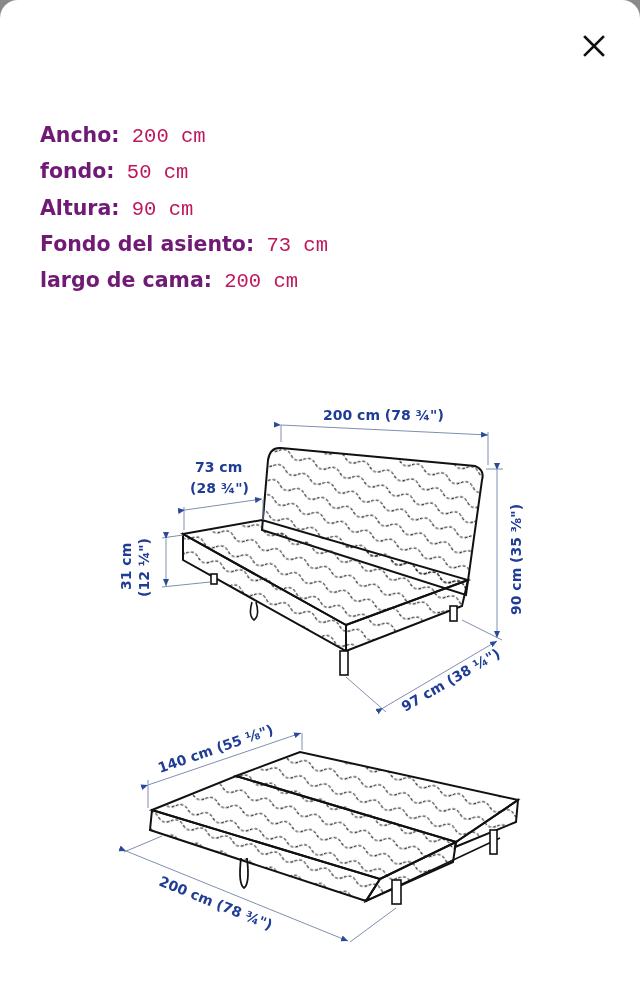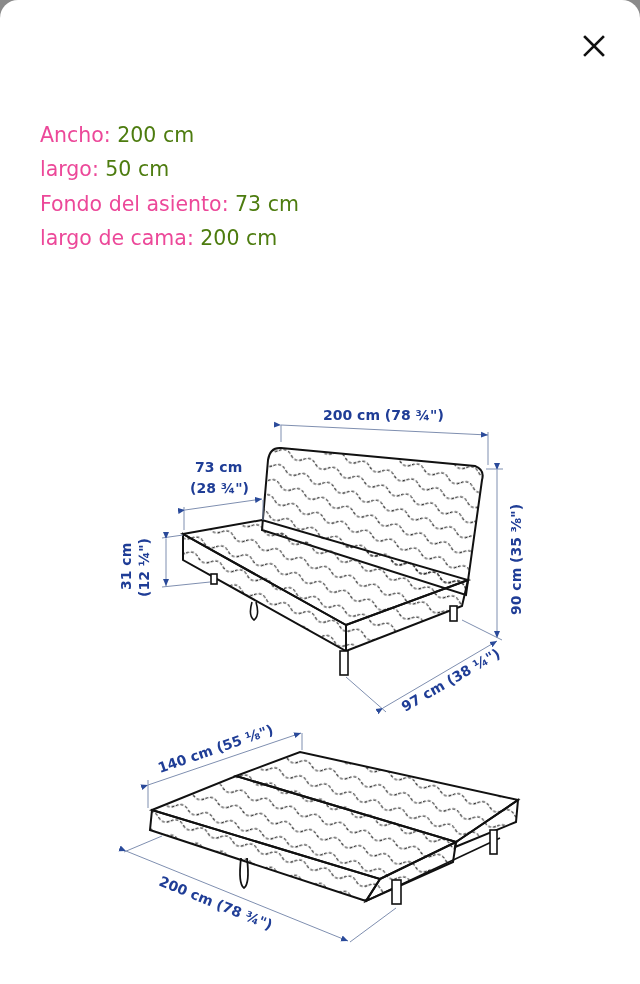--- a/index.html
+++ b/index.html
@@ -15,39 +15,40 @@
     }
     .close-btn {
       position: absolute; left: 580px; top: 32px; width: 28px; height: 28px;
       cursor: pointer;
     }
     .specs {
       position: absolute; left: 40px; top: 118px;
       color: #3b3b3b; font-size: 20.5px; line-height: 34.3px;
     }
     .spec-row { white-space: nowrap; }
-    .spec-label { font-weight: normal; color: #ec4899; }
-    .spec-value { color: #4d7c0f; }
+    .spec-label { font-weight: bold; color: #701a75; }
+    .spec-value { color: #be185d; font-family: Liberation Mono, monospace; }
     .diagram { position: absolute; left: 0; top: 0; }
     .dim { fill: #1f3d96; font-weight: bold; font-size: 14px; font-family: "DejaVu Sans", sans-serif; }
   </style>
 </head>
 <body>
 
 <div class="sheet">
 
   <div class="close-btn">
     <svg width="28" height="28" viewBox="0 0 28 28">
       <path d="M5 5 L23 23 M23 5 L5 23" stroke="#111" stroke-width="2.6" stroke-linecap="square"></path>
     </svg>
   </div>
 
   <div class="specs">
     <div class="spec-row"><span class="spec-label">Ancho:</span><span class="spec-value"> 200 cm</span></div>
-    <div class="spec-row"><span class="spec-label">largo:</span><span class="spec-value"> 50 cm</span></div>
+    <div class="spec-row"><span class="spec-label">fondo:</span><span class="spec-value"> 50 cm</span></div>
+    <div class="spec-row"><span class="spec-label">Altura:</span><span class="spec-value"> 90 cm</span></div>
     <div class="spec-row"><span class="spec-label">Fondo del asiento:</span><span class="spec-value"> 73 cm</span></div>
     <div class="spec-row"><span class="spec-label">largo de cama:</span><span class="spec-value"> 200 cm</span></div>
   </div>
 
   <svg class="diagram" width="640" height="984" viewBox="0 0 640 984">
     <defs>
       <marker id="arr" markerWidth="8" markerHeight="8" refX="7" refY="4" orient="auto">
         <path d="M0,1 L7,4 L0,7 Z" fill="#2a4a9a"></path>
       </marker>
       <pattern id="wave" width="26" height="16" patternUnits="userSpaceOnUse" patternTransform="rotate(20)">

